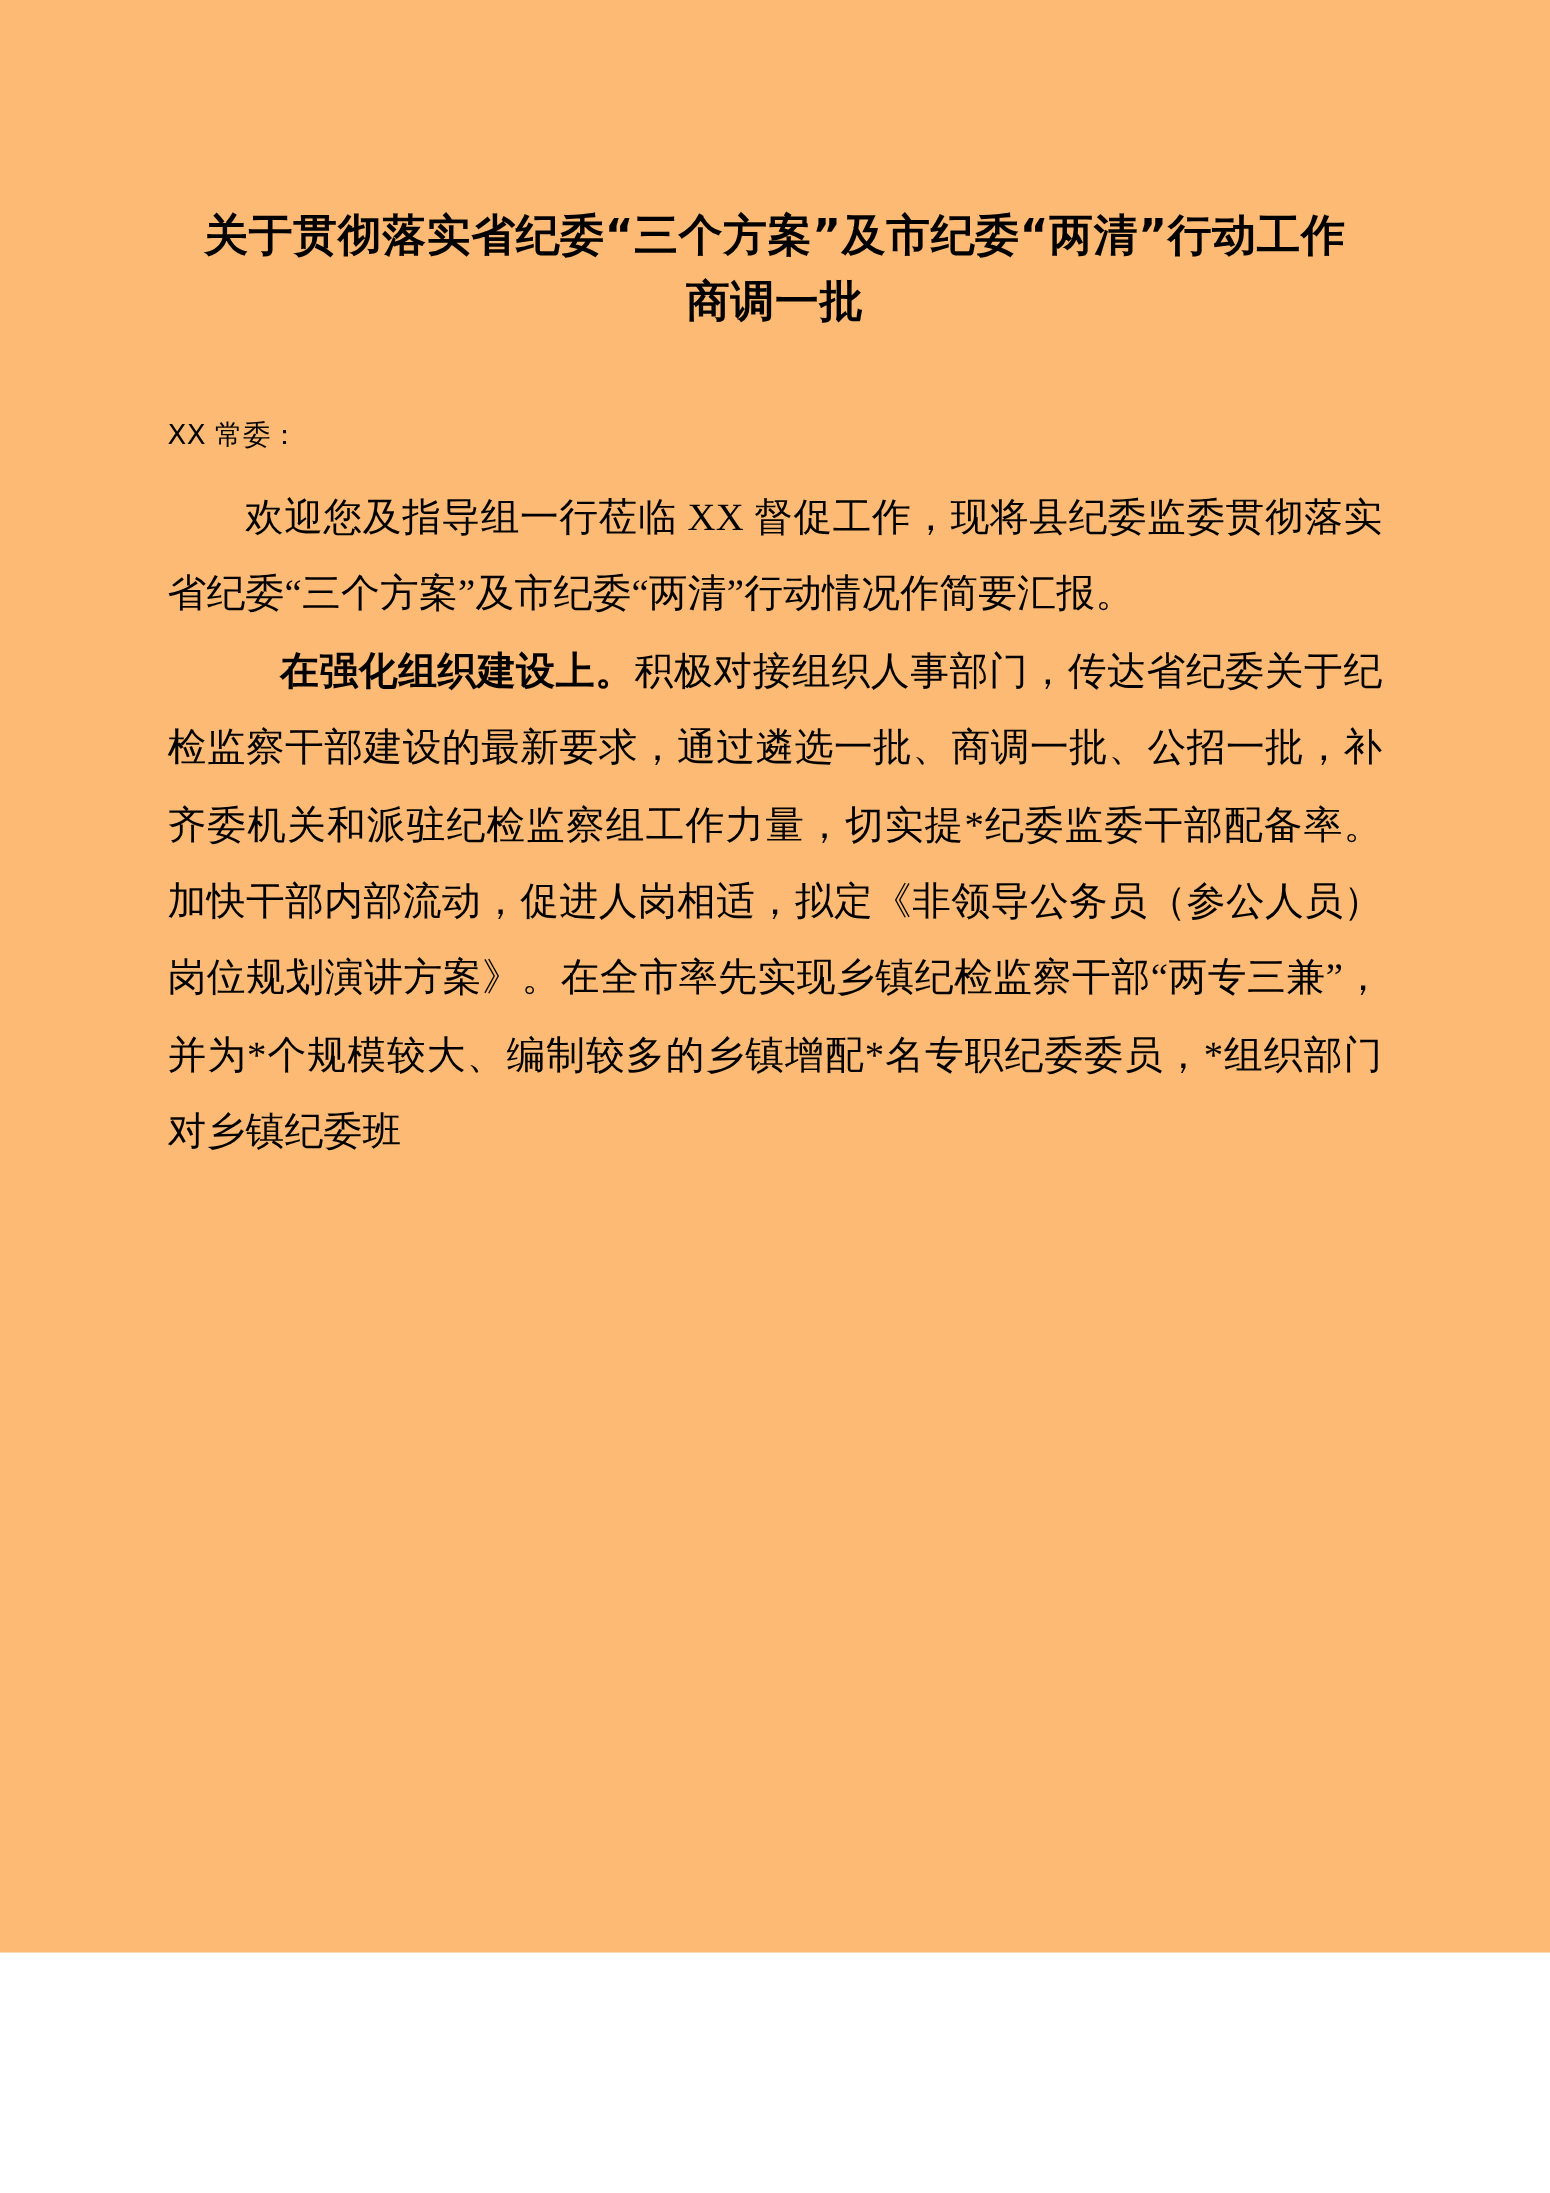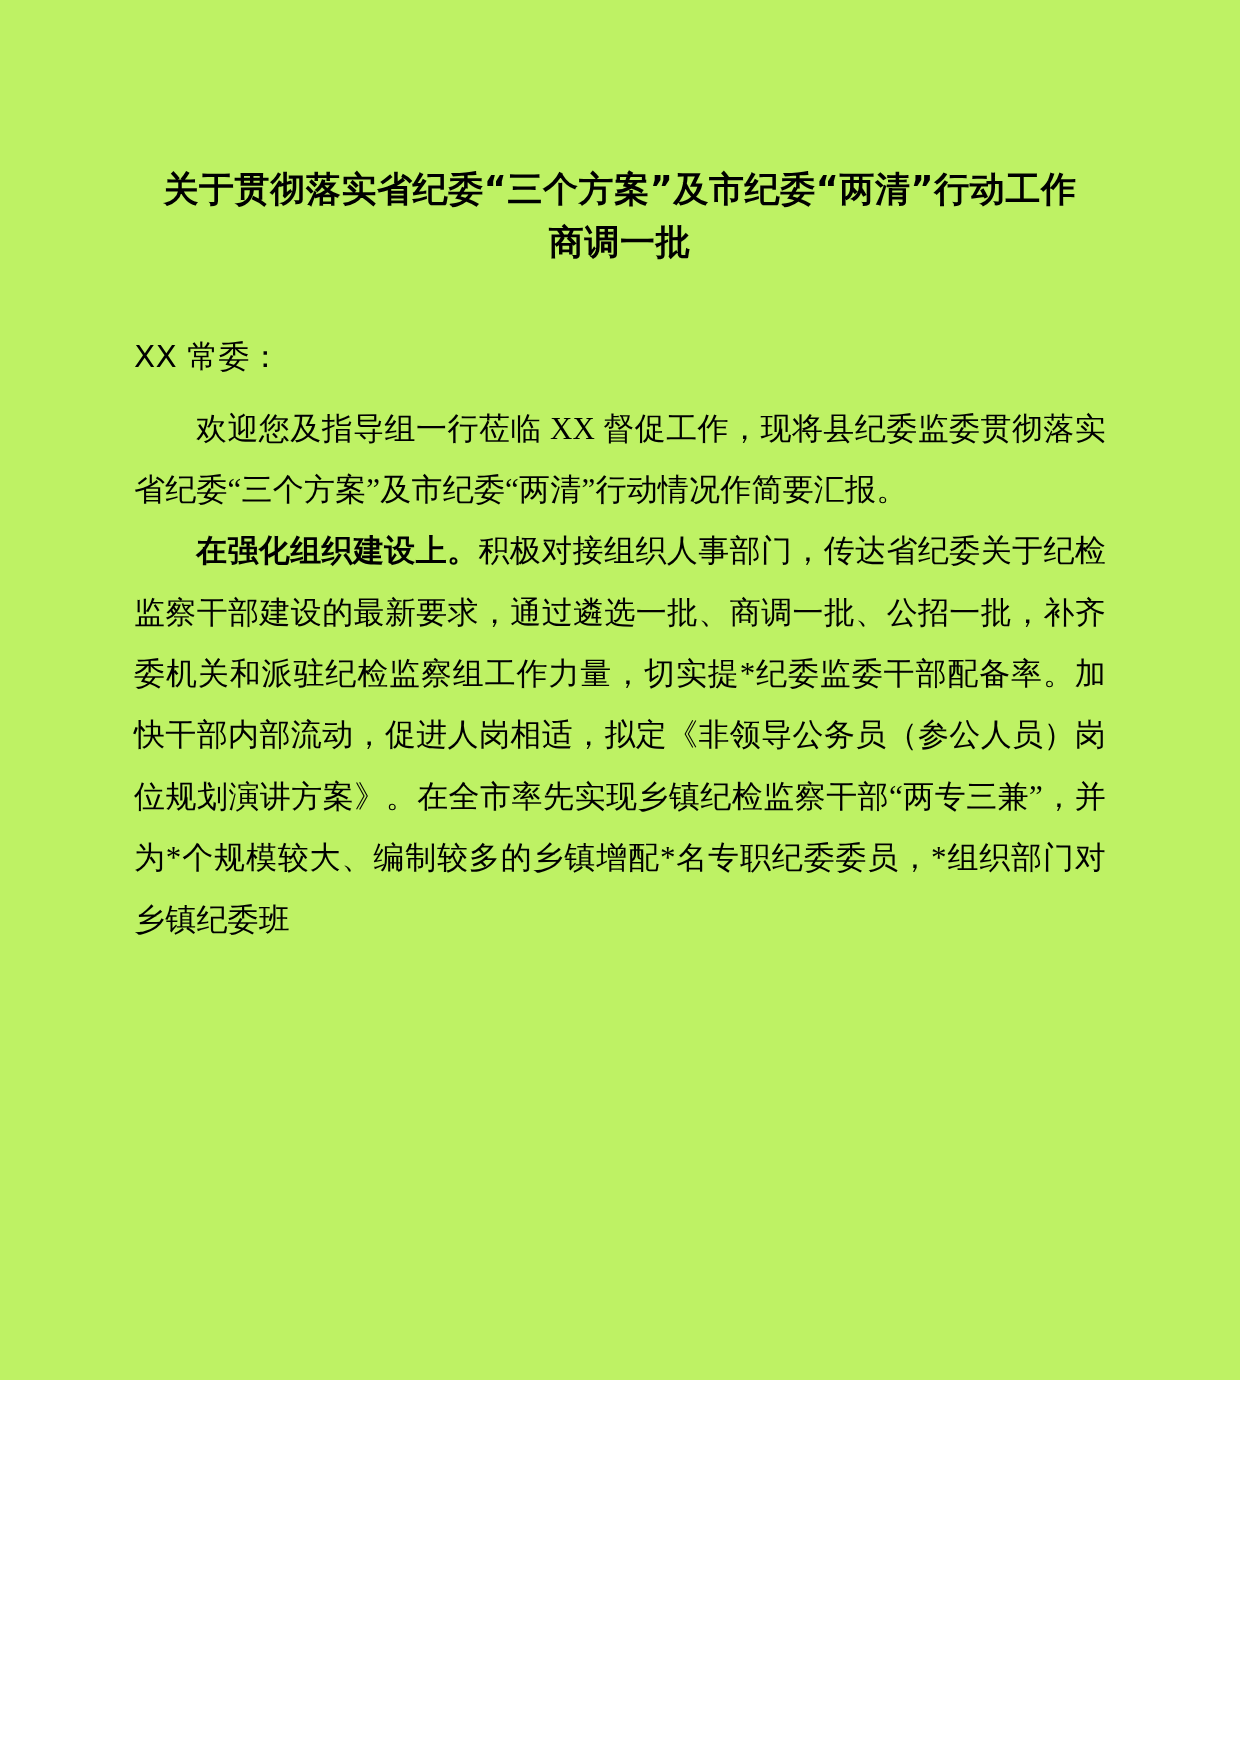--- a/index.html
+++ b/index.html
@@ -10,43 +10,43 @@
   body {
     width: 1240px;
     height: 1754px;
     font-family: "DejaVu Sans", "Liberation Sans", sans-serif;
     color: #000000;
     -webkit-font-smoothing: antialiased;
   }
   .page {
     position: relative;
     width: 1240px;
-    height: 1380px;
+    height: 1562px;
     box-sizing: border-box;
     padding: 163px 134px 0 134px;
-    background: #bef264;
+    background: #fdba74;
     overflow: hidden;
   }
   .doc-title {
     font-size: 35px;
     font-weight: bold;
     line-height: 1.52;
     text-align: center;
     letter-spacing: 0.6px;
     margin: 0 0 0 0;
     padding: 0 6px;
   }
   .title-line {
     display: block;
   }
   .spacer-after-title {
     height: 62px;
   }
   .salutation {
-    font-size: 31px;
+    font-size: 22px;
     line-height: 1.62;
     margin: 0;
     letter-spacing: 0.3px;
   }
   .para {
     font-size: 31px;
     line-height: 1.98;
     margin: 0;
     text-align: justify;
     text-justify: inter-ideograph;
@@ -59,20 +59,21 @@
   .heading {
     font-size: 31px;
     font-weight: bold;
     line-height: 1.98;
     margin: 0;
     text-indent: 2em;
     letter-spacing: 0.2px;
   }
   .lead-bold {
     font-weight: bold;
+    margin-left: 28px;
   }
   .gap-sm { height: 16px; }
 </style>
 </head>
 <body>
 
 <div class="page">
 
   <h1 class="doc-title">
     <span class="title-line">关于贯彻落实省纪委“三个方案”及市纪委“两清”行动工作</span>

